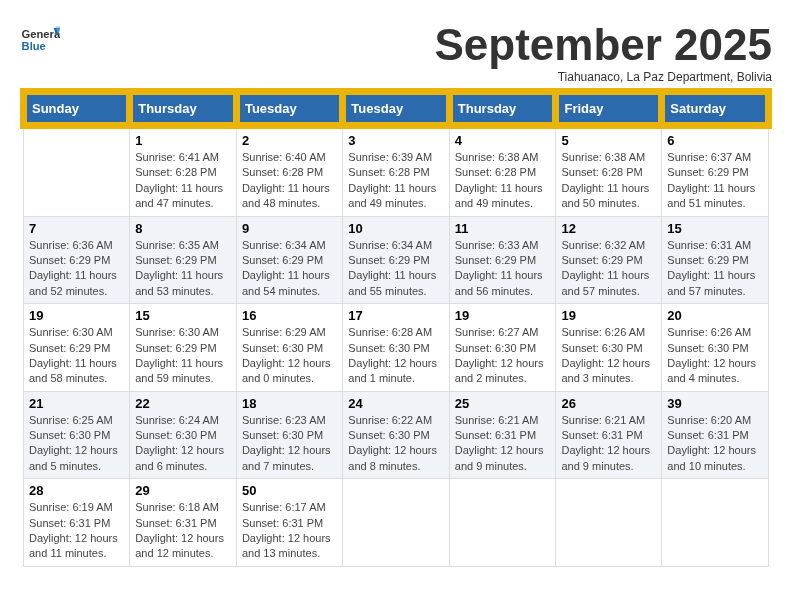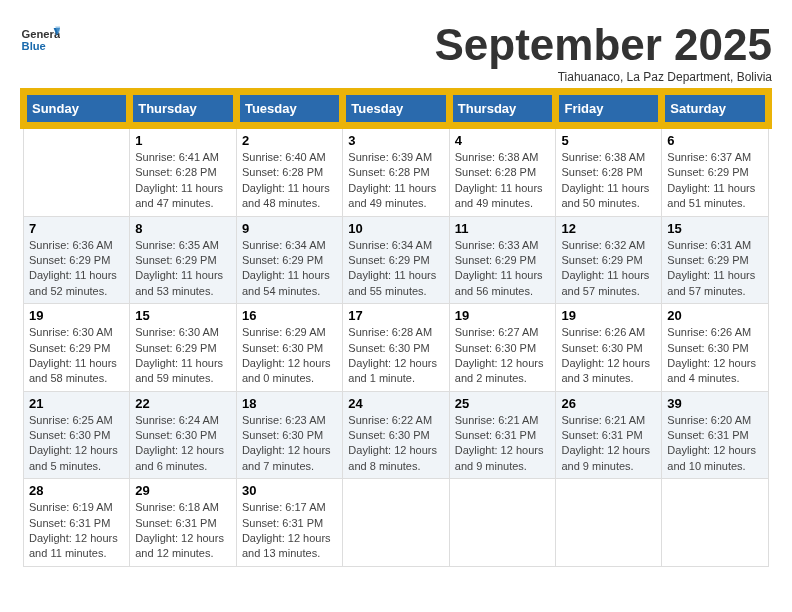--- a/index.html
+++ b/index.html
@@ -288,21 +288,21 @@
           Sunrise: 6:19 AM<br>Sunset: 6:31 PM<br>Daylight: 12 hours and 11 minutes.
         </div>
         </td>
         <td>
           <span class="day-number">29</span>
         <div class="day-info">
           Sunrise: 6:18 AM<br>Sunset: 6:31 PM<br>Daylight: 12 hours and 12 minutes.
         </div>
         </td>
         <td>
-          <span class="day-number">30</span>
+          <span class="day-number">50</span>
         <div class="day-info">
           Sunrise: 6:17 AM<br>Sunset: 6:31 PM<br>Daylight: 12 hours and 13 minutes.
         </div>
         </td>
         <td></td>
         <td></td>
         <td></td>
         <td></td>
       </tr>
     </tbody>

